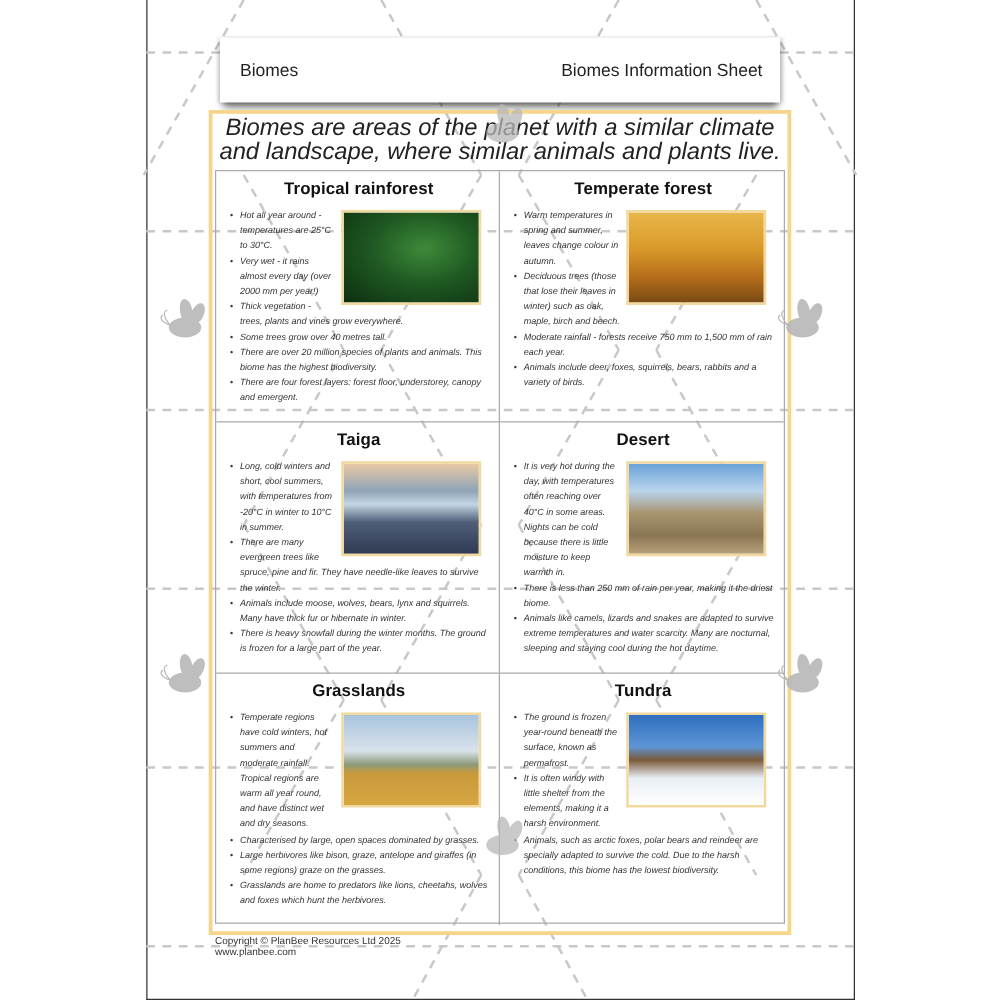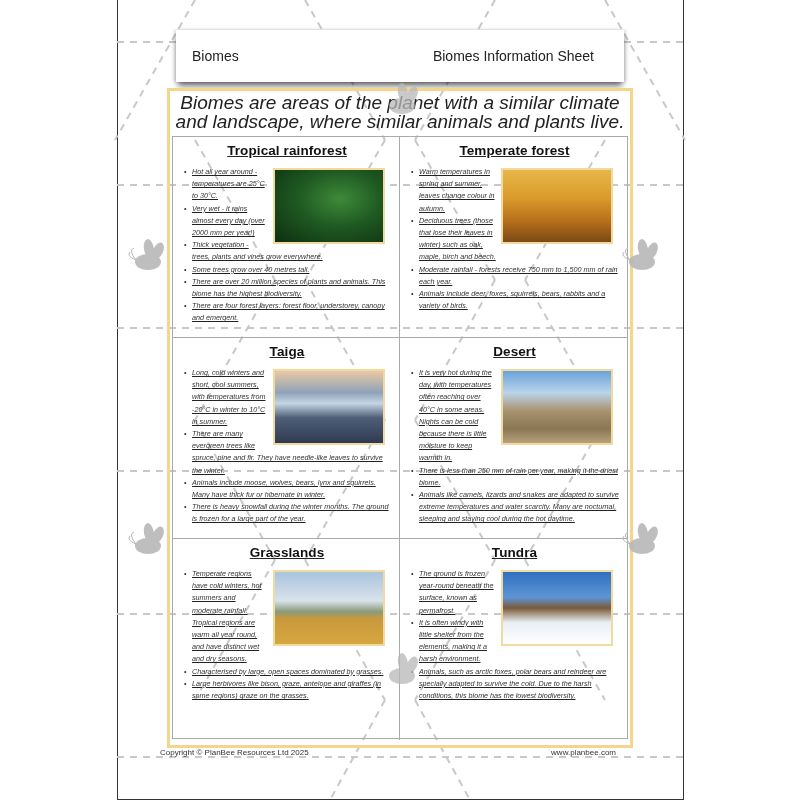--- a/index.html
+++ b/index.html
@@ -13,58 +13,58 @@
     }
 
     
     .bg-lines { position: absolute; left: 0; top: 0; width: 800px; height: 800px; pointer-events: none; }
 
     .header {
       position: absolute; left: 176px; top: 30px; width: 448px; height: 52px;
       background: #fff;
       box-shadow: 0 6px 6px -2px rgba(0,0,0,0.55), 2px 0 3px rgba(0,0,0,0.15), -2px 0 3px rgba(0,0,0,0.15);
       display: flex; align-items: center; justify-content: space-between;
-      padding: 0 30px 0 16px;
+      padding: 0 14px 0 16px;
       font-size: 14px; color: #222;
     }
 
     .frame {
       position: absolute; left: 167px; top: 88px; width: 466px; height: 660px;
       border: 3px solid #f5d58a; background: rgba(255,255,255,0.0);
     }
 
     .intro {
       position: absolute; left: 170px; top: 93px; width: 460px;
       text-align: center; font-style: italic; font-size: 19px; line-height: 19px; color: #222;
     }
 
     .grid {
       position: absolute; left: 172px; top: 136px; width: 456px; height: 603px;
       border: 1px solid #aaa;
-      display: grid; grid-template-columns: 1fr 1fr; grid-template-rows: 201px 201px 201px; text-decoration: underline;
+      display: grid; grid-template-columns: 1fr 1fr; grid-template-rows: 201px 201px 201px;
     }
     .cell { position: relative; border-right: 1px solid #aaa; border-bottom: 1px solid #aaa; padding: 4px 8px 4px 10px; }
     .cell:nth-child(2n) { border-right: none; }
     .cell:nth-child(n+5) { border-bottom: none; }
 
     .cell h2 {
       text-align: center; font-size: 13.5px; font-weight: bold; color: #111;
       margin-top: 2px; margin-bottom: 8px; letter-spacing: 0.1px;
     }
     .photo {
       float: right; width: 112px; height: 76px; margin: 2px 6px 2px 6px;
       border: 2px solid #f1d9a0;
     }
     ul.facts { list-style: none; font-style: italic; font-size: 7.2px; line-height: 12.2px; color: #333; }
     ul.facts li { position: relative; padding-left: 9px; }
     ul.facts li::before { content: "•"; position: absolute; left: 1px; font-style: normal; }
 
     .footer {
-      position: absolute; top: 748px; left: 160px; width: 456px;
-      display: flex; justify-content: space-between; font-size: 8px; color: #333;
+      position: absolute; top: 748px; left: 172px; width: 456px;
+      display: flex; justify-content: flex-start; font-size: 8px; color: #333; flex-direction: column;
     }
 
     .bee { position: absolute; width: 46px; height: 40px; pointer-events: none; }
 
     
     .ph-rainforest { background: radial-gradient(ellipse at 60% 40%, #3e8a3a 0%, #1f5a22 45%, #0d2e10 100%); }
     .ph-temperate { background: linear-gradient(180deg, #e8b64a 0%, #d99a2a 40%, #b8701c 70%, #7a4a14 100%); }
     .ph-taiga { background: linear-gradient(180deg, #e9c9a4 0%, #8fa3b8 30%, #c4d6e4 45%, #4f5e78 65%, #2f3a52 100%); }
     .ph-desert { background: linear-gradient(180deg, #6aa2d8 0%, #b9d4ec 30%, #a99470 55%, #8a7554 80%, #b8a27c 100%); }
     .ph-grass { background: linear-gradient(180deg, #a9c4de 0%, #d8e2ea 40%, #8b9a7a 55%, #c99a3c 65%, #d6a640 100%); }
@@ -164,20 +164,21 @@
     </ul>
   </div>
 
   <div class="cell">
     <h2>Grasslands</h2>
     <div class="photo ph-grass"></div>
     <ul class="facts">
       <li>Temperate regions have cold winters, hot summers and moderate rainfall. Tropical regions are warm all year round, and have distinct wet and dry seasons.</li>
       <li>Characterised by large, open spaces dominated by grasses.</li>
       <li>Large herbivores like bison, graze, antelope and giraffes (in some regions) graze on the grasses.</li>
+      <li>Grasslands are home to predators like lions, cheetahs, wolves and foxes which hunt the herbivores.</li>
     </ul>
   </div>
 
   <div class="cell">
     <h2>Tundra</h2>
     <div class="photo ph-tundra"></div>
     <ul class="facts">
       <li>The ground is frozen year-round beneath the surface, known as permafrost.</li>
       <li>It is often windy with little shelter from the elements, making it a harsh environment.</li>
       <li>Animals, such as arctic foxes, polar bears and reindeer are specially adapted to survive the cold. Due to the harsh conditions, this biome has the lowest biodiversity.</li>

